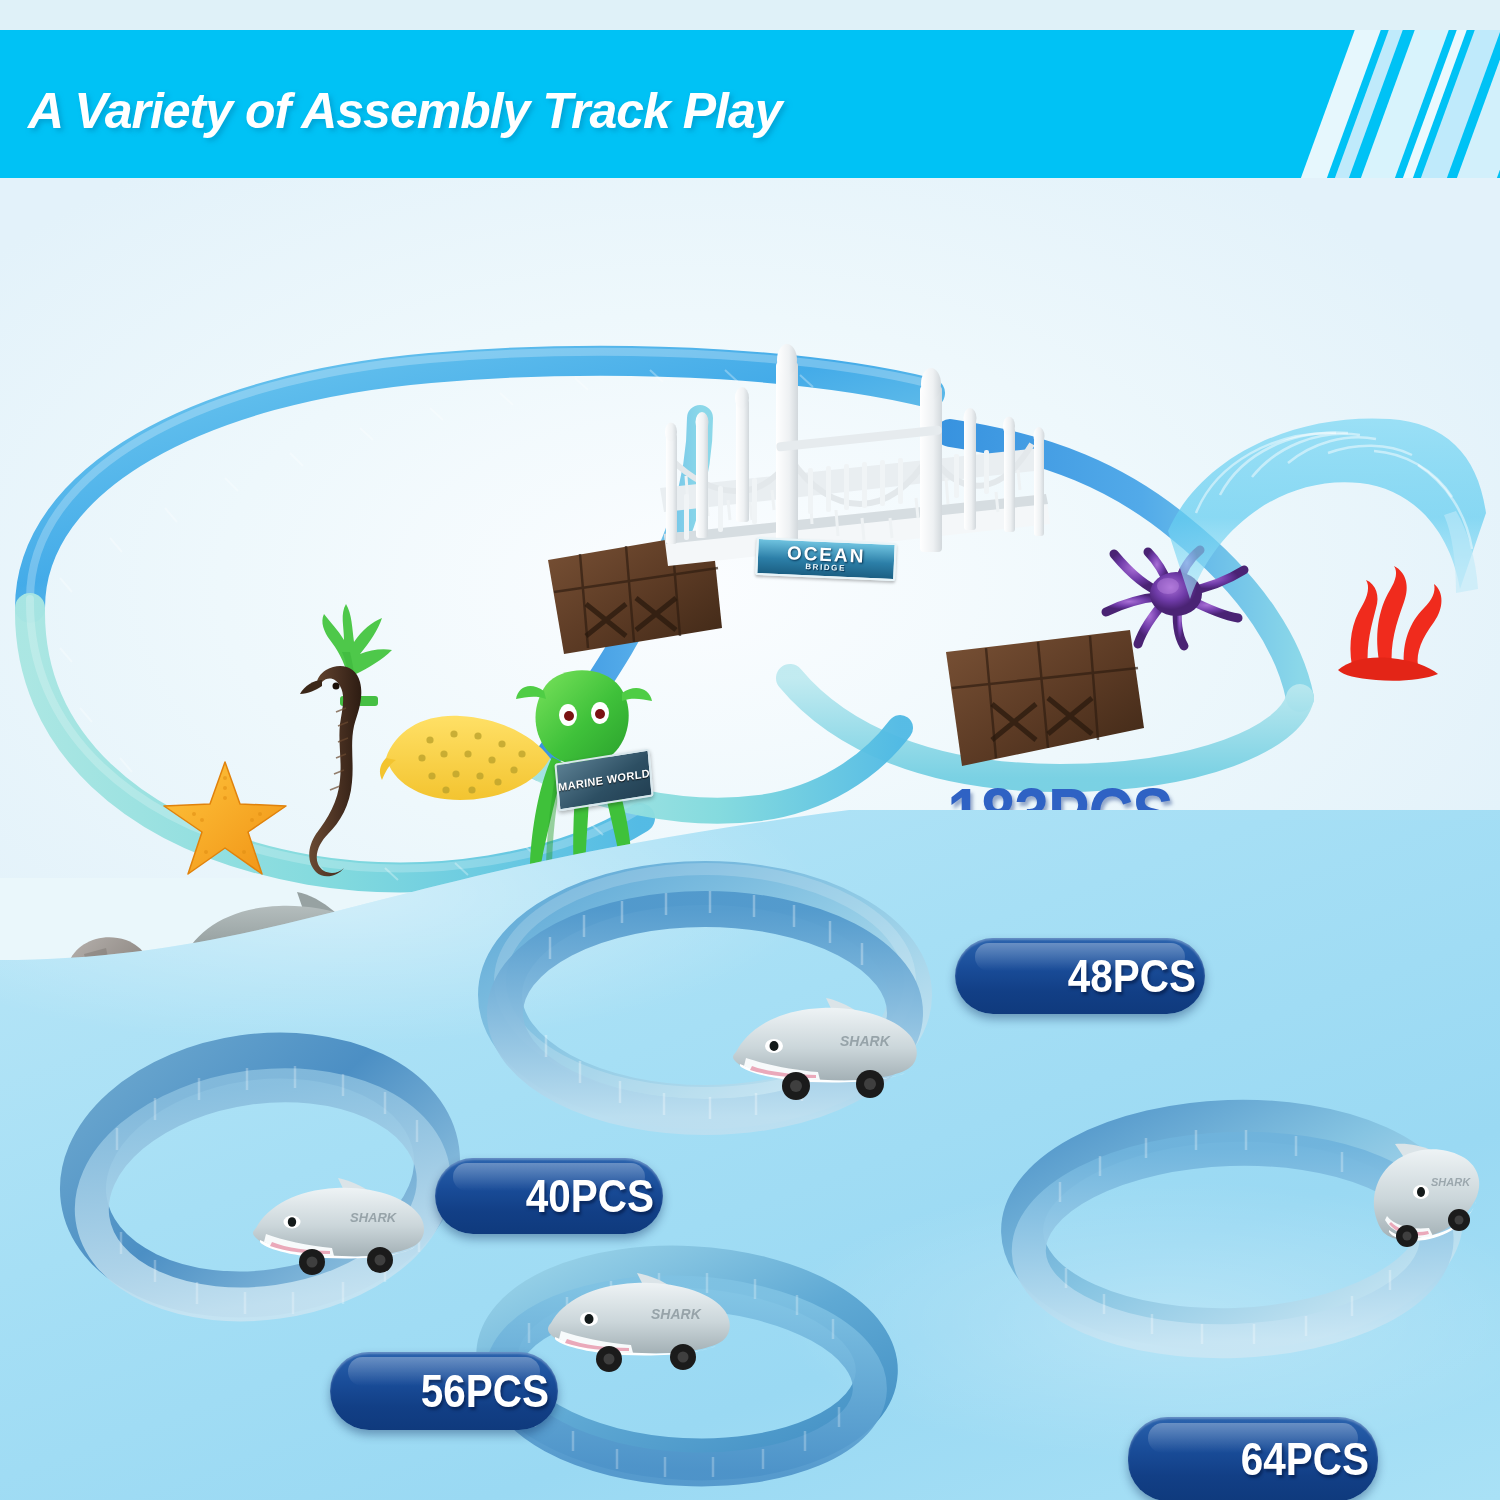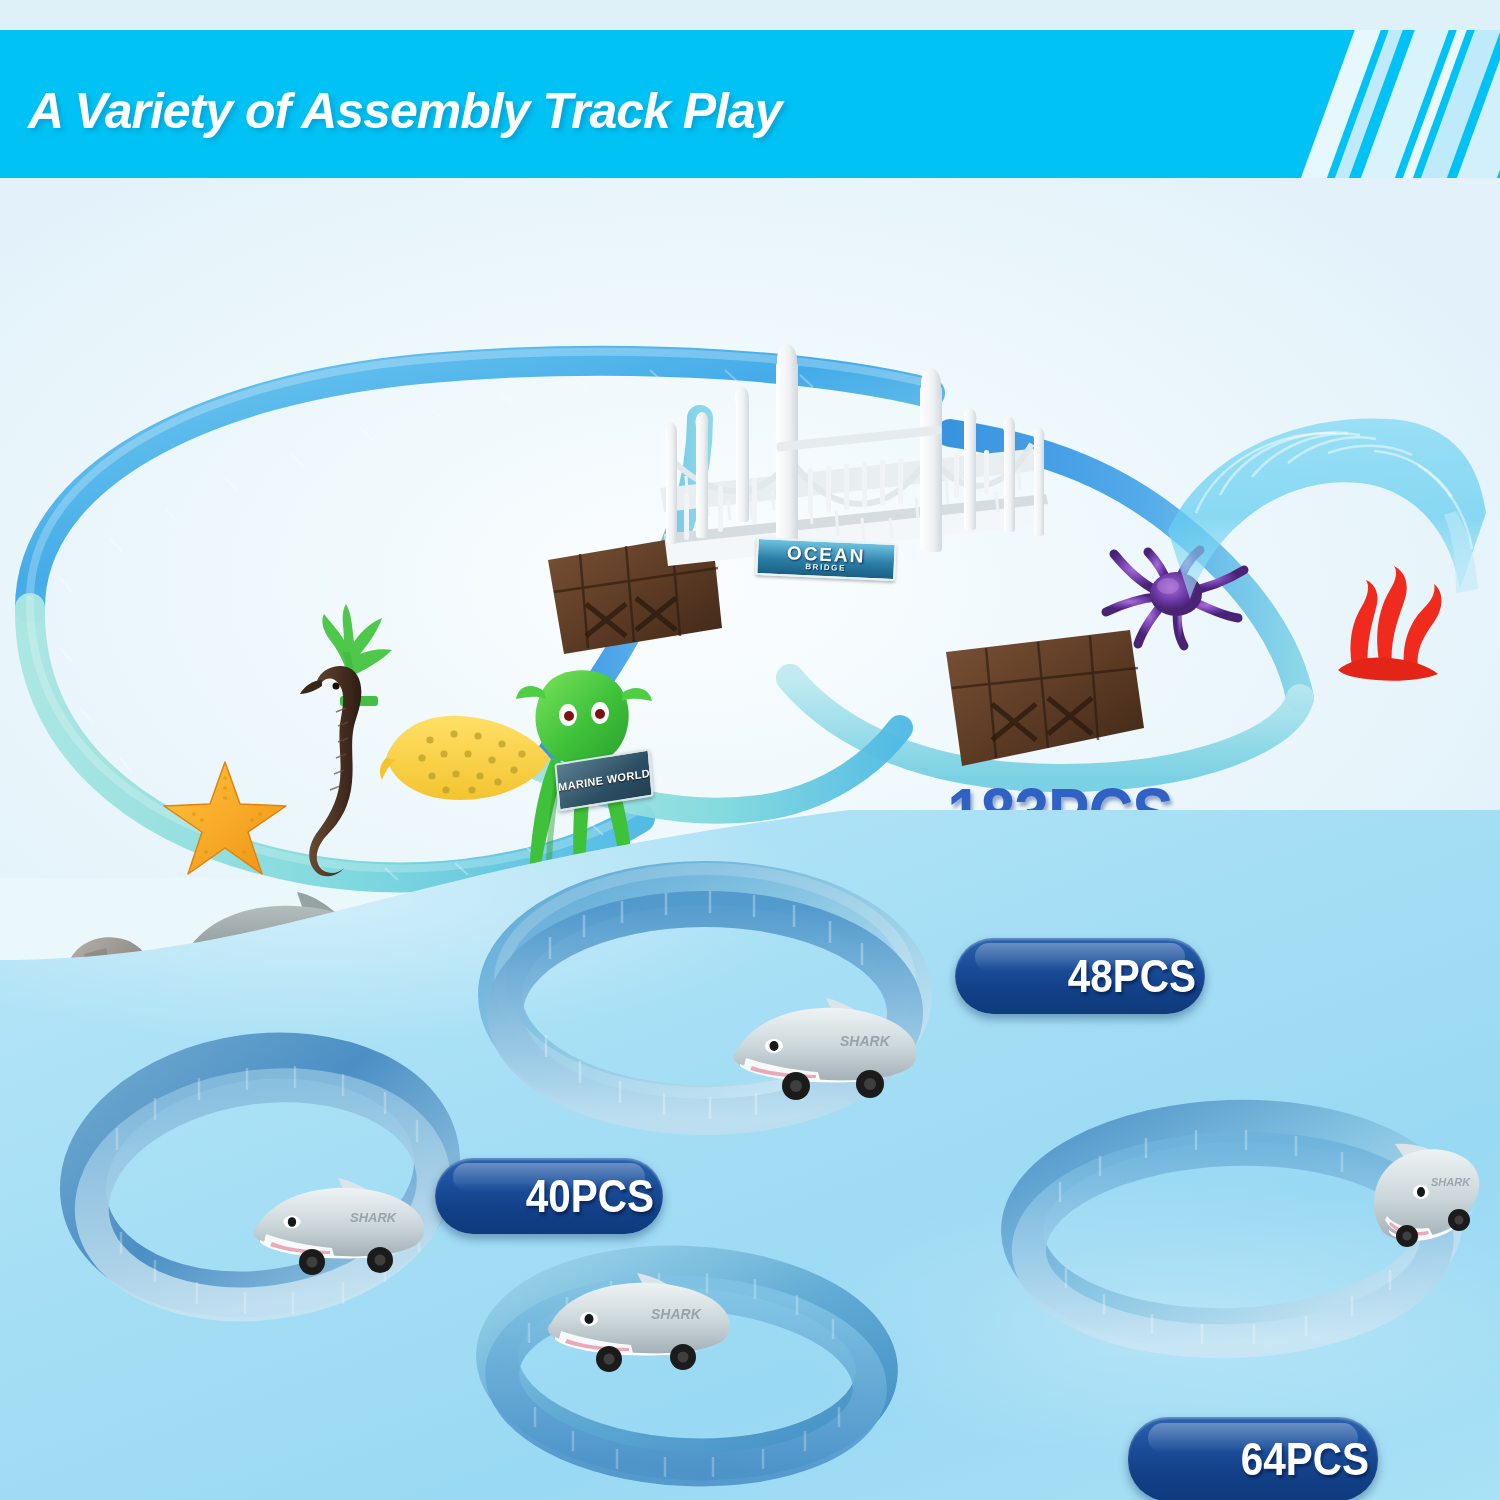--- a/index.html
+++ b/index.html
@@ -752,17 +752,20 @@
         <circle cx="104" cy="80" r="4.5" fill="#3f3f3f"></circle>
     </svg>
   </div>
 
   <div class="pill pill-48">
     <span>48PCS</span>
   </div>
   <div class="pill pill-40">
     <span>40PCS</span>
   </div>
+  <div class="pill pill-56">
+    <span>56PCS</span>
+  </div>
   <div class="pill pill-64">
     <span>64PCS</span>
   </div>
 
 </div>
 
 </body></html>

